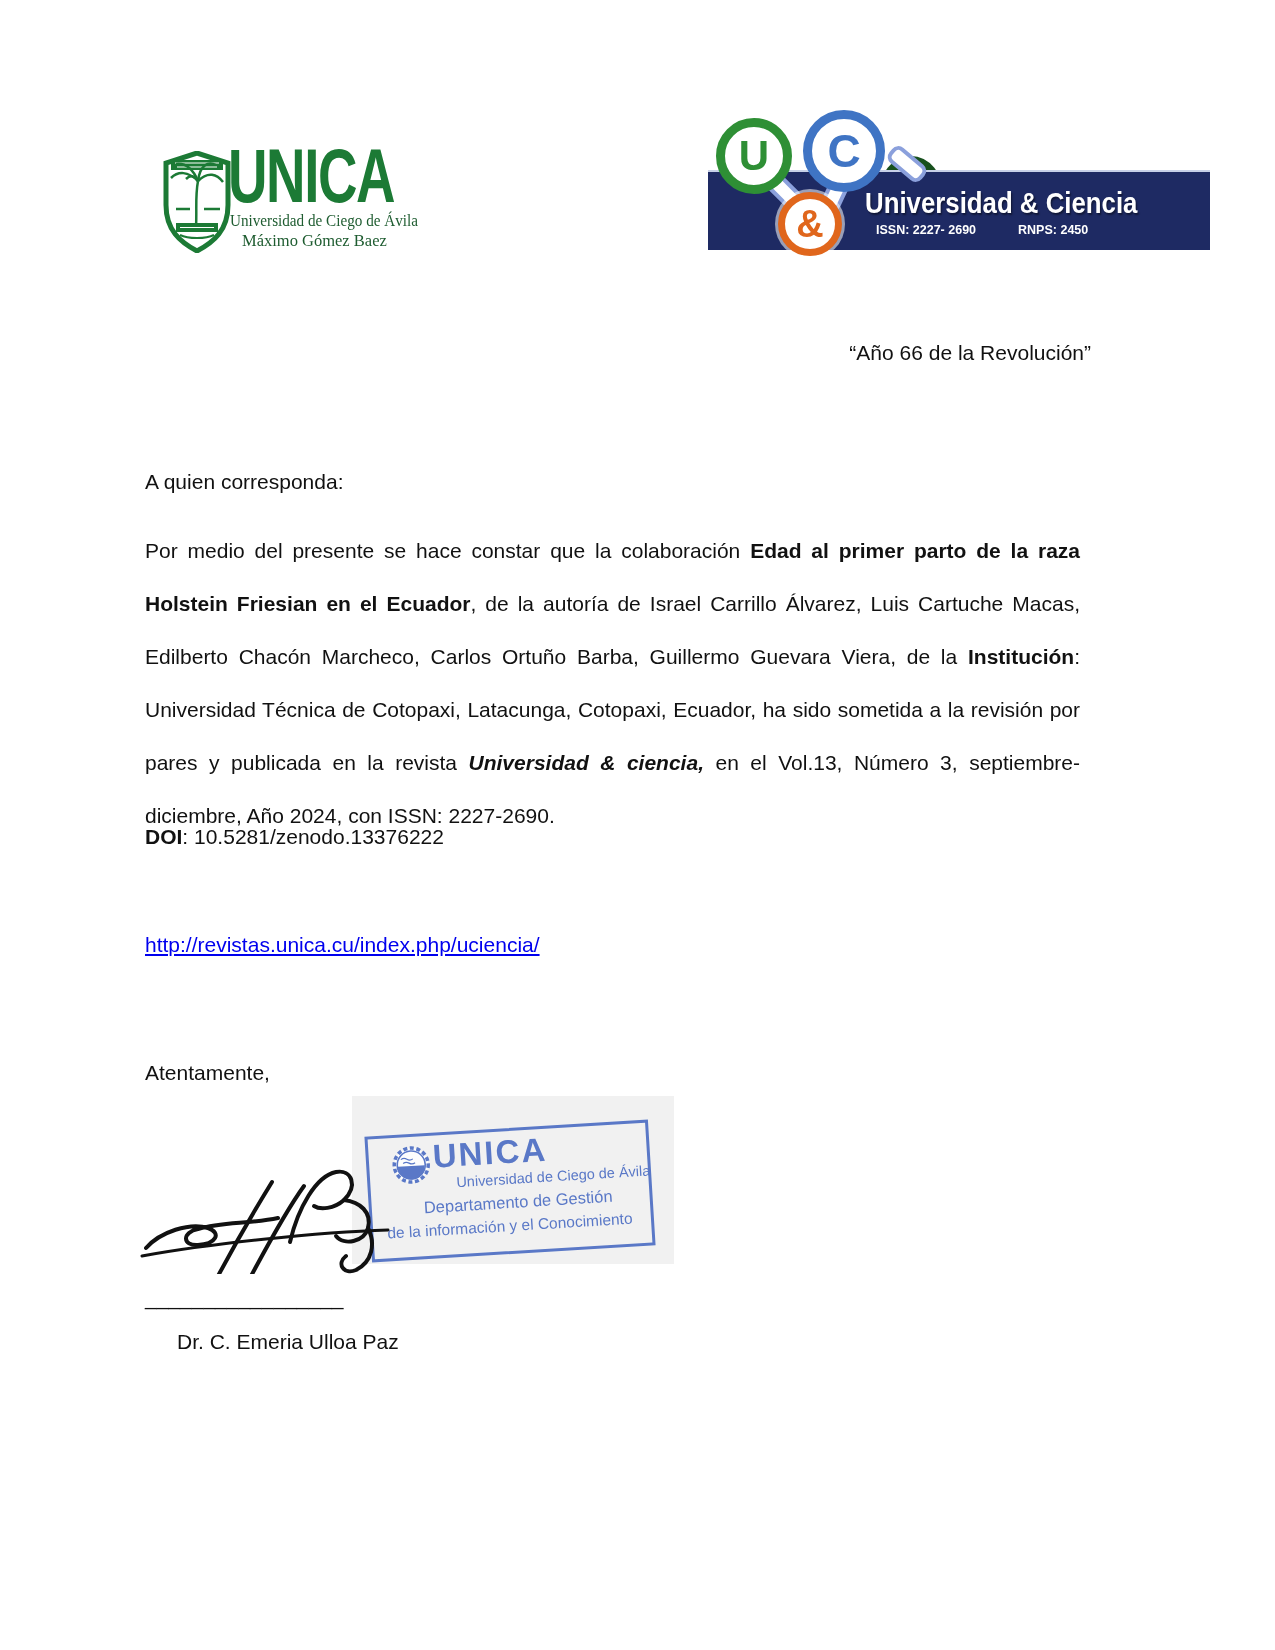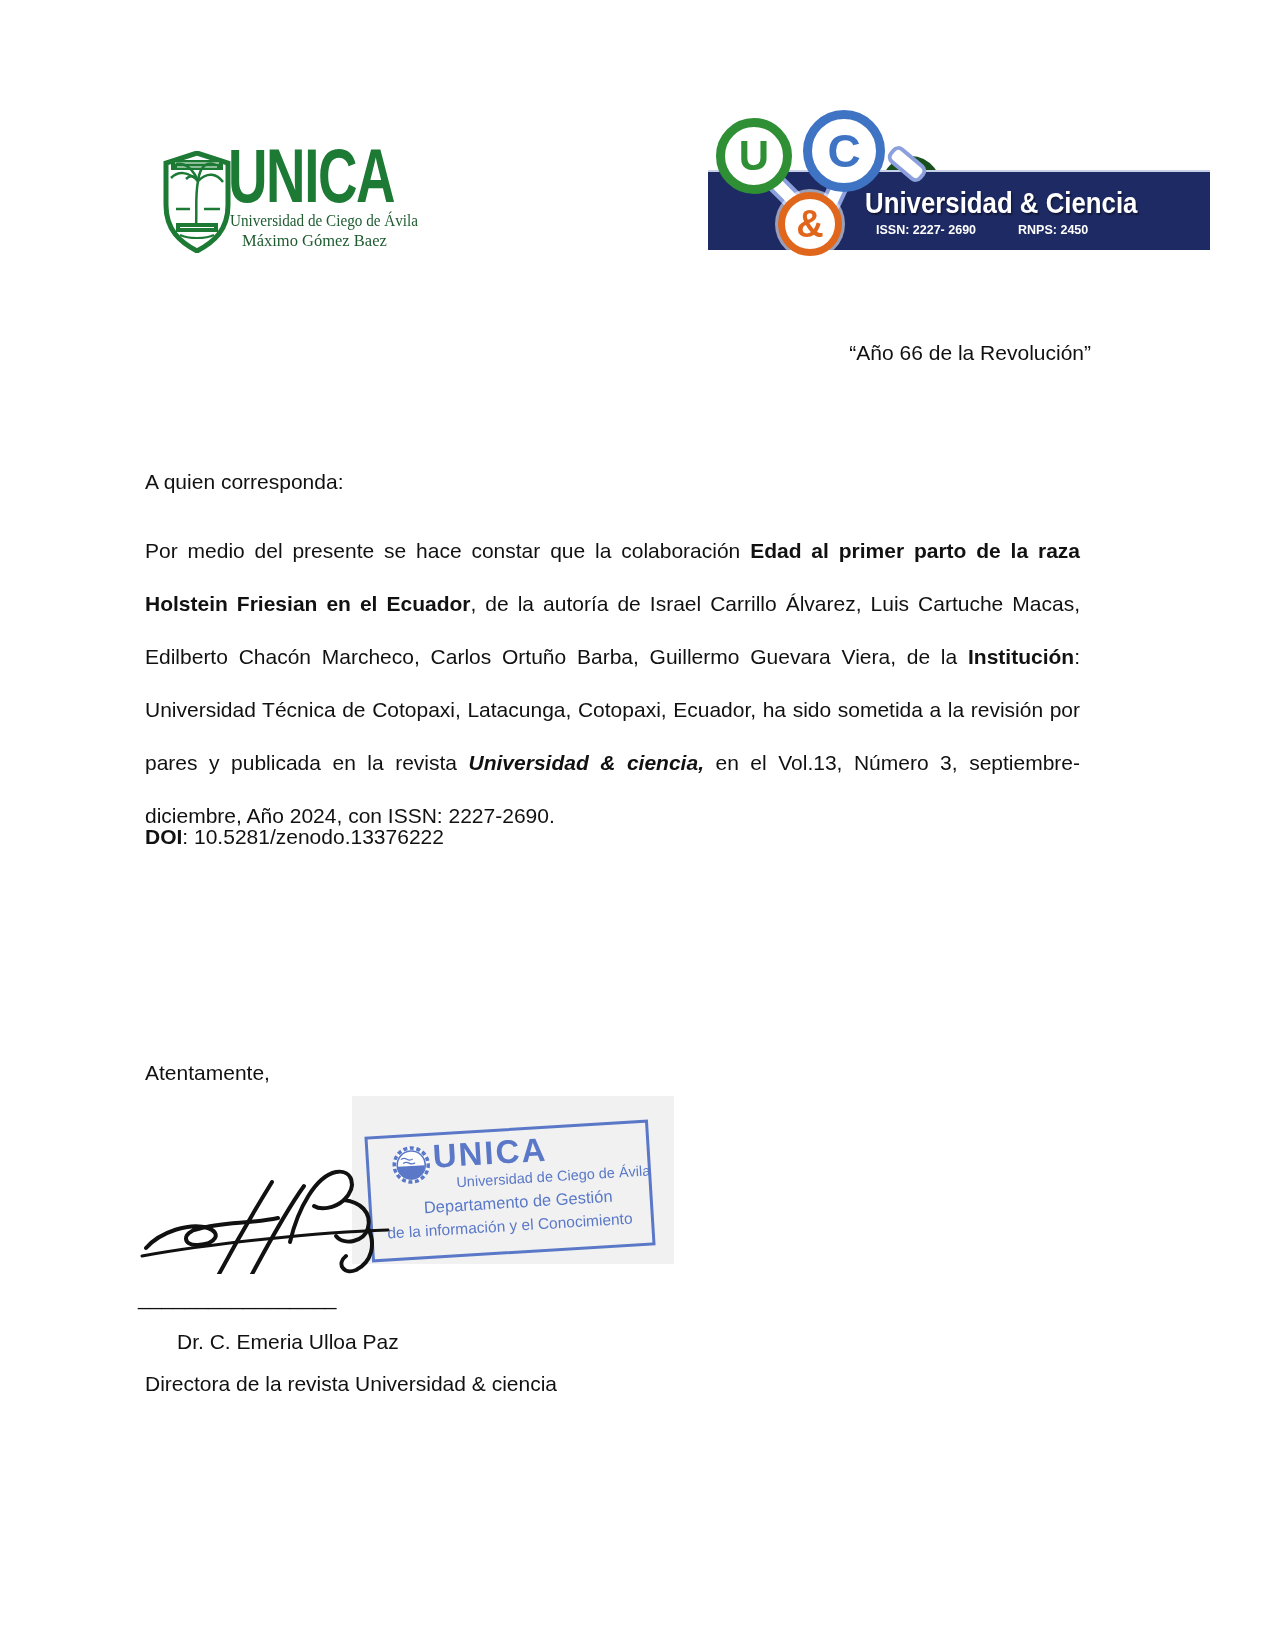--- a/index.html
+++ b/index.html
@@ -70,21 +70,21 @@
     left:145px;top:524px;width:935px;
     font-size:21px;line-height:53px;text-align:justify;
   }
   .doi-line{left:145px;top:825px;font-size:21px;}
   .letter-link{
     left:145px;top:933px;font-size:21px;
     color:var(--link-blue);text-decoration:underline;
   }
   .confirmation{left:145px;top:997px;font-size:21px;}
   .closing{left:145px;top:1061px;font-size:21px;}
-  .sig-rule{left:138px;top:1286px;font-size:21px;letter-spacing:0;text-align:center;}
+  .sig-rule{left:145px;top:1286px;font-size:21px;letter-spacing:0;text-align:center;}
   .signer-name{left:145px;top:1330px;font-size:21px;margin-left:32px;}
   .signer-title{left:145px;top:1372px;font-size:21px;}
 
   
   .stamp-backdrop{left:352px;top:1096px;width:322px;height:168px;background:#f1f1f1;}
   .stamp-box{
     left:16px;top:32px;width:278px;height:120px;
     border:3px solid var(--stamp-blue);
     transform:rotate(-3.5deg);transform-origin:center;
     color:var(--stamp-blue);opacity:0.9;
@@ -152,20 +152,21 @@
   </div>
 
   <div class="abs dateline2">“Año 66 de la Revolución”</div>
 
   <div class="abs salutation">A quien corresponda:</div>
 
   <div class="abs body-par"><span>Por medio del presente se hace constar que la colaboración </span><span style="font-weight: bold;">Edad al primer parto de la raza Holstein Friesian en el Ecuador</span><span>, de la autoría de Israel Carrillo Álvarez, Luis Cartuche Macas, Edilberto Chacón Marcheco, Carlos Ortuño Barba, Guillermo Guevara Viera, de la </span><span style="font-weight: bold;">Institución</span><span>: Universidad Técnica de Cotopaxi, Latacunga, Cotopaxi, Ecuador, ha sido sometida a la revisión por pares y publicada en la revista </span><span style="font-weight: bold; font-style: italic;">Universidad &amp; ciencia,</span><span> en el Vol.13, Número 3, septiembre-diciembre, Año 2024, con ISSN: 2227-2690.</span></div>
 
   <div class="abs doi-line"><span style="font-weight: bold;">DOI</span><span>: 10.5281/zenodo.13376222</span></div>
 
+  <a class="abs letter-link" href="#">http://revistas.unica.cu/index.php/uciencia/</a>
 
 
   <div class="abs closing">Atentamente,</div>
 
   <div class="abs stamp-backdrop">
     <div class="abs stamp-box">
       <svg class="abs stamp-sun" viewBox="0 0 40 40" xmlns="http://www.w3.org/2000/svg">
         <circle cx="20" cy="20" r="17" fill="#ffffff" stroke="#4a6cc3" stroke-width="3.5" stroke-dasharray="4 2.6"></circle>
         <circle cx="20" cy="20" r="14" fill="none" stroke="#4a6cc3" stroke-width="1.6"></circle>
         <path d="M6.5 21 A13.5 13.5 0 0 0 33.5 21 Z" fill="#4a6cc3"></path>
@@ -183,15 +184,14 @@
     <path d="M4 110 C70 98 180 86 250 84" stroke-width="3"></path>
     <path d="M80 130 C96 100 118 62 134 36"></path>
     <path d="M112 132 C128 102 150 62 166 40"></path>
     <path d="M152 96 C160 62 178 30 198 26 C214 23 220 40 206 54 C196 63 182 64 176 60"></path>
     <path d="M206 54 C222 56 234 66 230 82 C226 96 206 100 198 90"></path>
     <path d="M230 82 C238 98 234 116 218 124 C206 129 198 118 208 110"></path>
   </svg>
 
   <div class="abs sig-rule">_________________</div>
   <div class="abs signer-name">Dr. C. Emeria Ulloa Paz</div>
-  <div class="abs signer-title">Directora de la revista Universidad &amp; ciencia</div>
 
 </div>
 
 </body></html>

